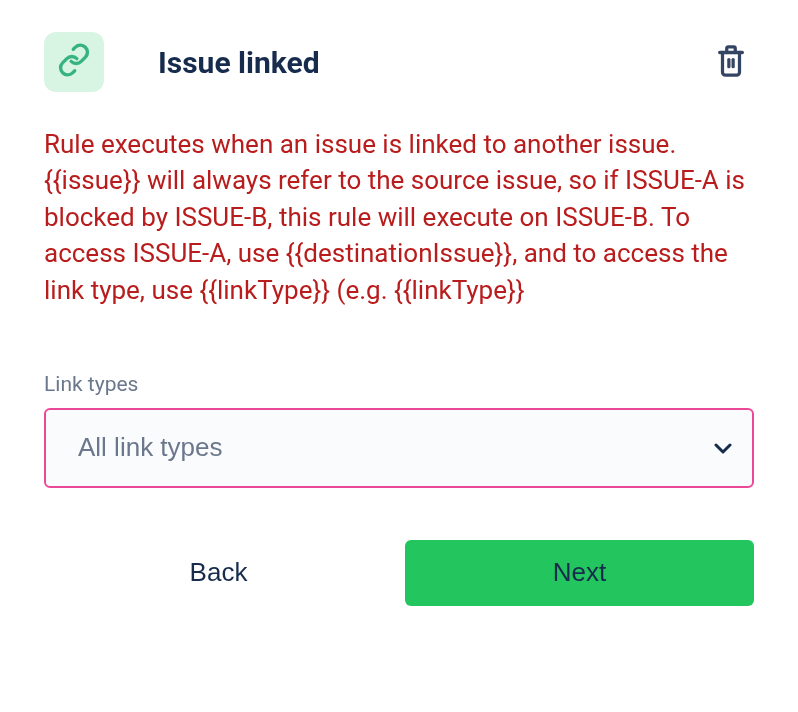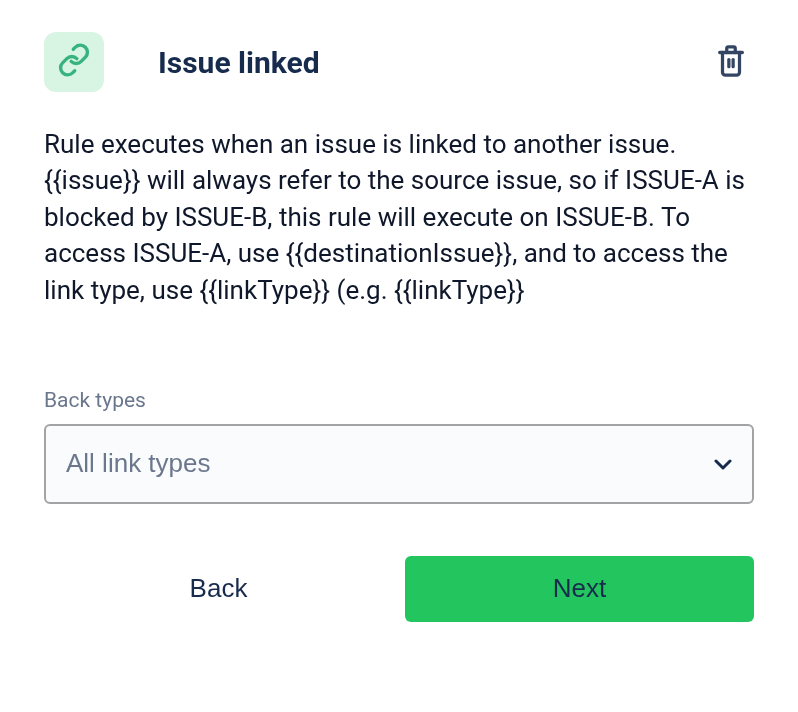--- a/index.html
+++ b/index.html
@@ -52,43 +52,43 @@
     align-items: center;
     justify-content: center;
   }
   .trash-btn svg {
     width: 34px;
     height: 38px;
   }
   .description {
     font-size: 26px;
     line-height: 1.4;
-    color: #0f172a;
-    margin-bottom: 80px;
+    color: #b91c1c;
+    margin-bottom: 64px;
   }
   .field-label {
     font-size: 21px;
     color: #6B778C;
     font-weight: 400;
     margin-bottom: 12px;
   }
   .select-wrap {
     position: relative;
     width: 100%;
     margin-bottom: 52px;
   }
   .select-input {
     width: 100%;
     height: 80px;
-    border: 2px solid #a3a3a3;
+    border: 2px solid #ec4899;
     border-radius: 6px;
     background: #FAFBFC;
     font-size: 26px;
     color: #6B778C;
-    padding: 0 50px 0 20px;
+    padding: 0 50px 0 32px;
     appearance: none;
     cursor: pointer;
     text-align: left;
     display: flex;
     align-items: center;
   }
   .select-caret {
     position: absolute;
     right: 22px;
     top: 50%;
@@ -146,21 +146,21 @@
         <line x1="10.5" y1="12" x2="10.5" y2="17"></line>
         <line x1="13.5" y1="12" x2="13.5" y2="17"></line>
       </svg>
     </span>
   </button>
 </div>
 
 <p class="description">Rule executes when an issue is linked to another issue. {{issue}} will always refer to the source issue, so if ISSUE-A is blocked by ISSUE-B, this rule will execute on ISSUE-B. To access ISSUE-A, use {{destinationIssue}}, and to access the link type, use {{linkType}} (e.g. {{linkType}}</p>
 
 <div>
-  <div class="field-label">Back types</div>
+  <div class="field-label">Link types</div>
   <div class="select-wrap">
     <button type="button" class="select-input">All link types</button>
     <span class="select-caret">
       <svg viewBox="0 0 18 12" fill="none" stroke="#172B4D" stroke-width="3" stroke-linecap="round" stroke-linejoin="round">
         <polyline points="2,3 9,10 16,3"></polyline>
       </svg>
     </span>
   </div>
 </div>
 

